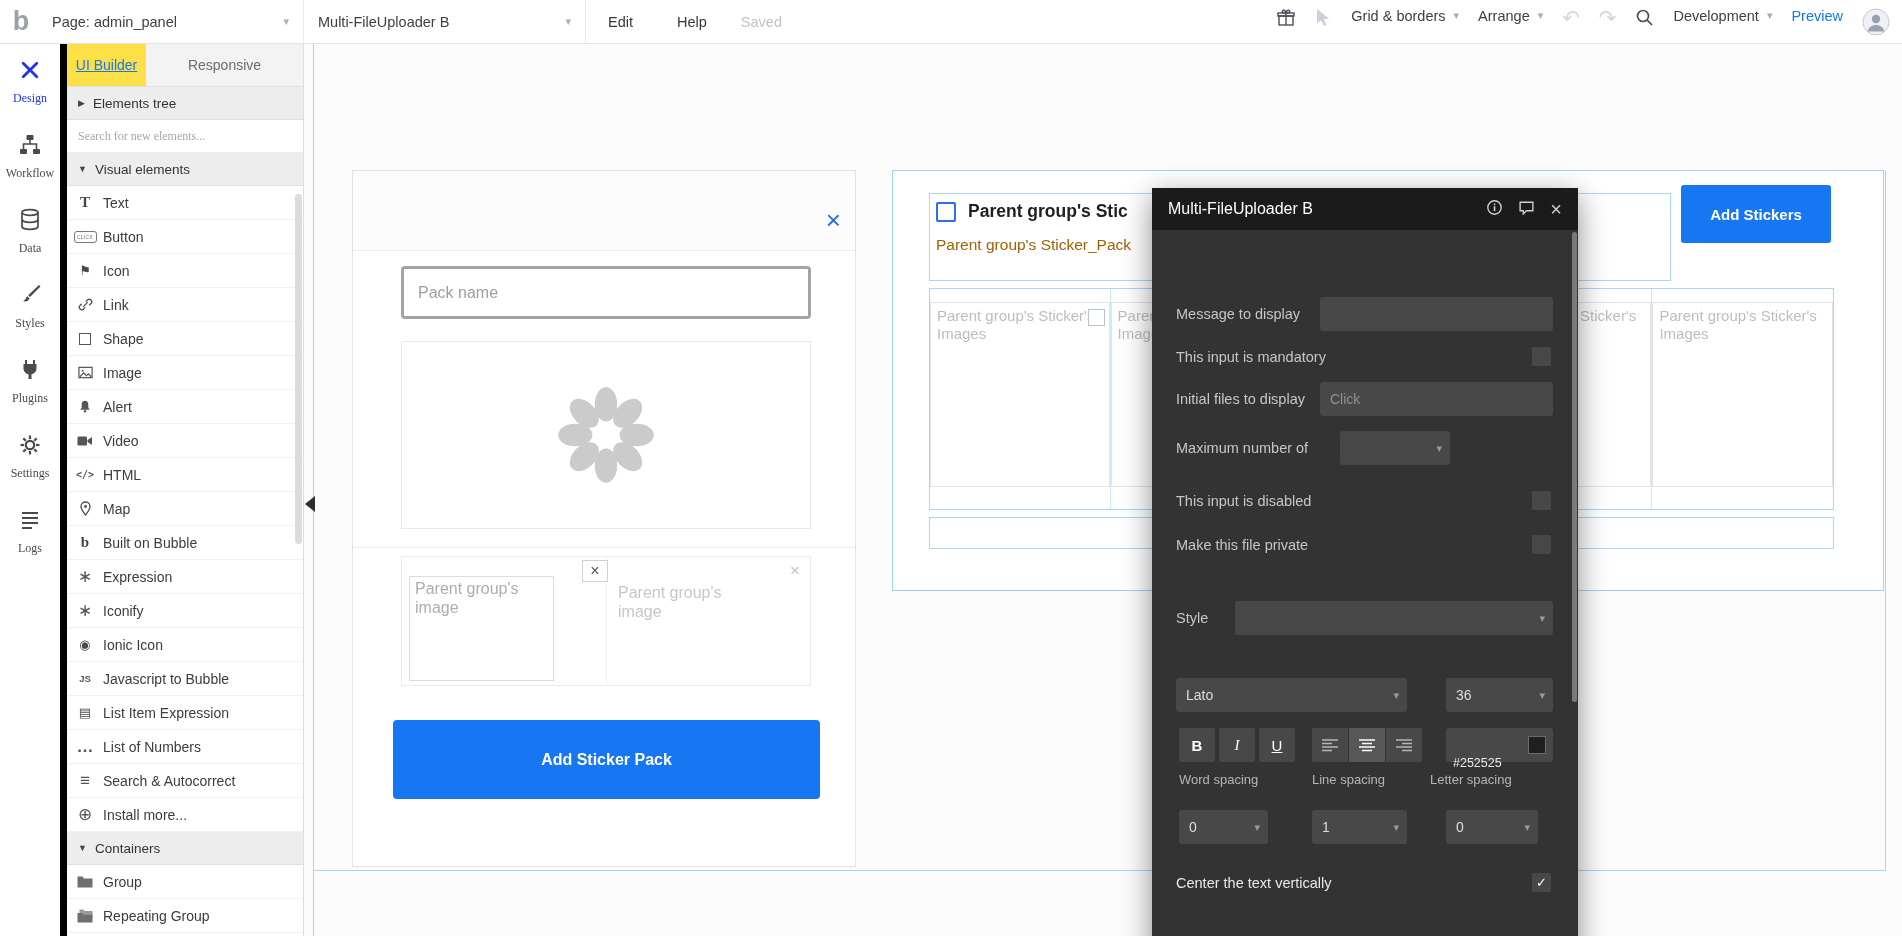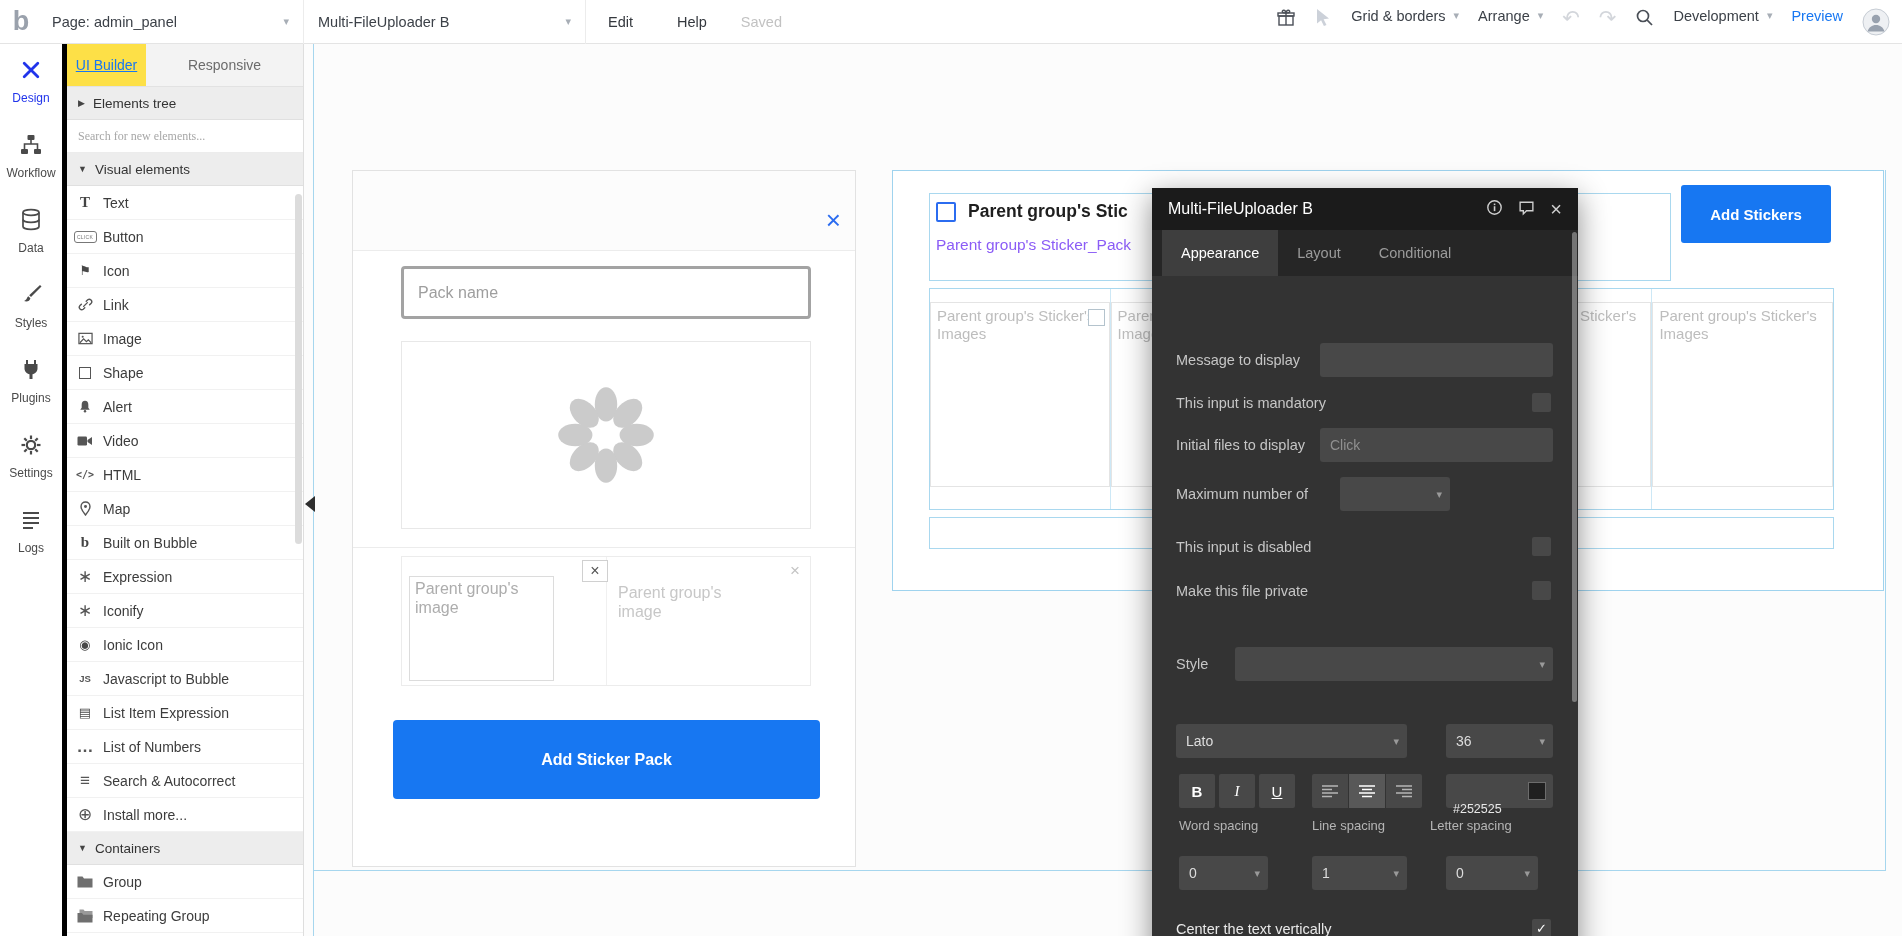--- a/index.html
+++ b/index.html
@@ -20,21 +20,21 @@
   .tb-saved { margin-left:12px; font-size:14.5px; color:#c2c2c2; }
   .tb-spacer { flex:1; }
   .tb-right { display:flex; align-items:flex-start; gap:19px; margin-right:12px; }
   .tb-dd { display:flex; align-items:center; font-size:14.5px; color:#3c4148; }
   .tb-undo { font-size:21px; color:#d3d6db; line-height:20px; }
   .tb-preview { color:#1777f2; font-size:14.5px; }
   .tb-icon, .tb-avatar { display:flex; align-items:center; }
 
   
   .leftnav { position:absolute; left:0; top:44px; width:67px; bottom:0; background:#fff;
-    border-right:5px solid #000000; z-index:70; }
+    border-right:7px solid #000000; z-index:70;font-family:Liberation Serif, serif; }
   .navitem { height:75px; display:flex; flex-direction:column; align-items:center;
     justify-content:center; gap:5px; }
   .navlabel { font-size:12px; color:#4a4a4a; }
   .navitem.active .navlabel { color:#2134eb; }
 
   
   .epanel { position:absolute; left:67px; top:44px; width:237px; bottom:0; background:#fff;
     border-right:1px solid #dedede; z-index:70; }
   .etabs { display:flex; height:43px; background:#f3f3f3; border-bottom:1px solid #e2e2e2; }
   .etab { display:flex; align-items:center; justify-content:center; font-size:14px; }
@@ -99,21 +99,21 @@
     display:flex; align-items:center; justify-content:center; }
 
   
   .sgroup { position:absolute; left:588px; top:126px; width:992px; height:421px;
     border:1px solid #9fd3ee; background:#fff; z-index:2; }
   .titlebox { position:absolute; left:36px; top:22px; width:742px; height:88px; border:1px solid #a9d8ef; }
   .g-check { position:absolute; left:6px; top:8px; width:20px; height:20px;
     border:2px solid #2b6cf0; background:#fff; border-radius:2px; }
   .g-title { position:absolute; left:38px; top:7px; font-size:17.5px; font-weight:bold;
     color:#1f1f1f; white-space:nowrap; }
-  .g-link { position:absolute; left:6px; top:42px; font-size:15.5px; color:#8b5cf6; white-space:nowrap; }
+  .g-link { position:absolute; left:6px; top:42px; font-size:15.5px; color:#a16207; white-space:nowrap; }
   .addstickers { position:absolute; left:788px; top:14px; width:150px; height:58px;
     background:#1777f2; border-radius:3px; color:#fff; font-weight:bold; font-size:15px;
     display:flex; align-items:center; justify-content:center; }
   .rgroup { position:absolute; left:36px; top:117px; width:905px; height:222px;
     border:1px solid #a9d8ef; display:flex; background:#fff; }
   .rg-cell { width:181px; height:100%; border-right:1px solid #cde8f6; position:relative; }
   .rg-cell:last-child { border-right:none; }
   .rg-inner { position:absolute; left:0; right:0; top:13px; height:185px; border:1px solid #e4e4e4; }
   .rg-label { padding:4px 6px; font-size:15px; line-height:1.2; color:#bdbdbd; }
   .rg-check { position:absolute; right:4px; top:6px; width:17px; height:17px;
@@ -361,33 +361,33 @@
             <path d="M6 10l4-4"></path>
             <path d="M7.2 11.5L5.6 13a2.6 2.6 0 0 1-3.7-3.6l1.7-1.7"></path>
             <path d="M8.8 4.5l1.6-1.5a2.6 2.6 0 0 1 3.7 3.6l-1.7 1.7"></path>
           </g>
         </svg>
     </span>
     <span>Link</span>
   </div>
   <div class="erow">
     <span class="eicon">
+        <span class="shape-glyph"></span>
+      </span>
+    <span>Shape</span>
+  </div>
+  <div class="erow">
+    <span class="eicon">
       <svg width="15" height="15" viewBox="0 0 16 16">
           <rect x="1" y="2.5" width="14" height="11" fill="none" stroke="#555" stroke-width="1.3"></rect>
           <circle cx="5" cy="6.2" r="1.1" fill="#555"></circle>
           <path d="M2 12.5l4-4.2 3 3.1 2-2 3 3.1" fill="none" stroke="#555" stroke-width="1.3"></path>
         </svg>
     </span>
     <span>Image</span>
-  </div>
-  <div class="erow">
-    <span class="eicon">
-        <span class="shape-glyph"></span>
-      </span>
-    <span>Shape</span>
   </div>
   <div class="erow">
     <span class="eicon">
       <svg width="14" height="15" viewBox="0 0 16 16">
           <path d="M8 1.5C5.5 1.5 4.2 3.4 4.2 6v3.4L2.6 11.6h10.8L11.8 9.4V6c0-2.6-1.3-4.5-3.8-4.5z" fill="#555"></path>
           <circle cx="8" cy="13.4" r="1.4" fill="#555"></circle>
         </svg>
     </span>
     <span>Alert</span>
   </div>
@@ -584,25 +584,20 @@
           </svg>
       </span>
       <span>
         <svg width="17" height="17" viewBox="0 0 16 16">
             <path d="M2 3h12v8H8l-3 3v-3H2z" fill="none" stroke="#cfcfcf" stroke-width="1.3"></path>
           </svg>
       </span>
       <span class="pclose">×</span>
     </span>
   </div>
-  <div class="ptabs">
-    <div class="ptab active">Appearance</div>
-    <div class="ptab">Layout</div>
-    <div class="ptab">Conditional</div>
-  </div>
   <div class="pbody">
     <div class="prow" style="top:67px;">
       <span class="plabel">Message to display</span>
       <input class="pinput" style="">
     </div>
     <div class="prow" style="top:110px;">
       <span class="plabel">This input is mandatory</span>
       <div class="pcheck"></div>
     </div>
     <div class="prow" style="top:152px;">

